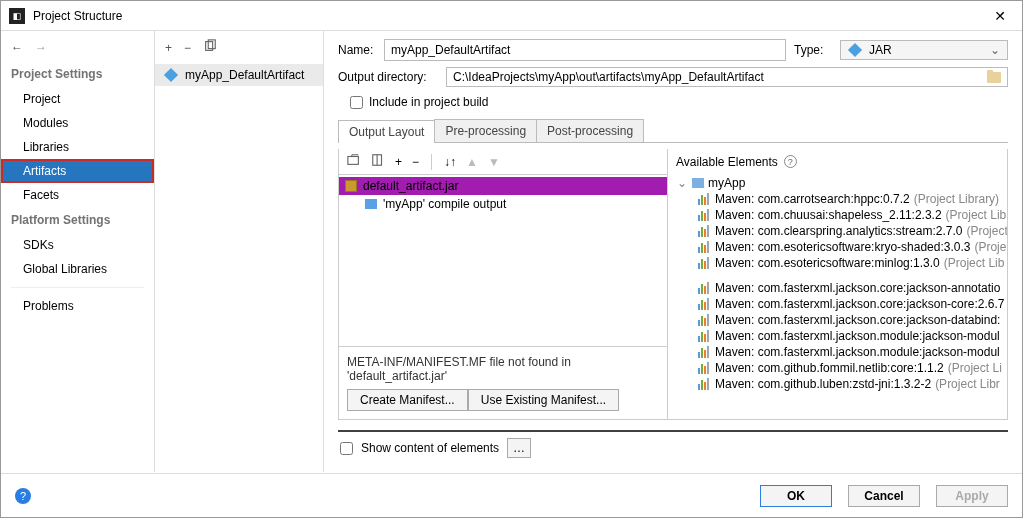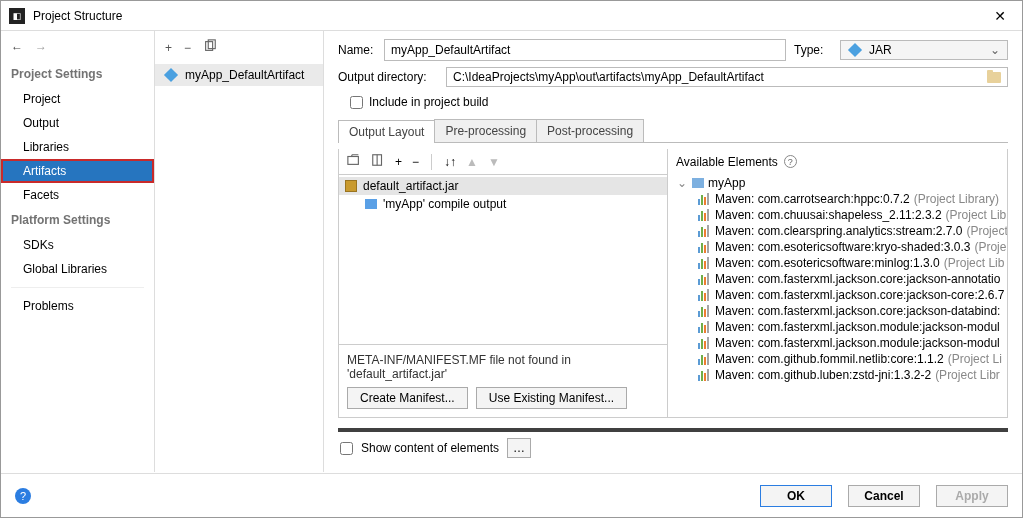--- a/index.html
+++ b/index.html
@@ -34,37 +34,37 @@
 .tabsbar { display: flex; border-bottom: 1px solid #bbb; margin-top: 2px;}
 .tab { padding: 4px 10px; border: 1px solid #bbb; border-bottom: none; background: #f0f0f0; margin-right: -1px; color: #444; cursor:pointer;}
 .tab.active { background: #fff; position: relative; top: 1px; }
 .content-split { display:flex; flex:1; min-height:0;}
 .col-left { width: 329px; display:flex; flex-direction:column; border:1px solid #ccc; border-top:none; border-right:none;}
 .col-right { flex:1; display:flex; flex-direction:column; border:1px solid #ccc; border-top:none; overflow:hidden;}
 .mini-toolbar { display:flex; gap:10px; padding:4px 8px; align-items:center; border-bottom:1px solid #ccc; height:26px;}
 .mini-toolbar .sep-v{ width:1px; height:16px; background:#ccc; margin:0 2px;}
 .tree { flex:1; padding:2px 0; overflow:auto;}
 .tree .trow { display:flex; align-items:center; gap:6px; padding:2px 6px;}
-.tree .trow.sel { background:#e5e5e5;}
+.tree .trow.sel { background:#a21caf;}
 .tree .indent1{ padding-left:26px;}
 .archive-icon { width:12px; height:12px; background:#c99a2e; border:1px solid #9a7420;}
 .folder-blue { width:12px; height:10px; background:#5aa0e6;}
 .msg-area { border-top:1px solid #ccc; padding:8px; font-size:12px; color:#333;}
-.msg-area .btns{ display:flex; gap:8px; margin-top:6px;}
+.msg-area .btns{ display:flex; margin-top:6px;}
 .msg-area button, .footer button{ padding:3px 12px; border:1px solid #aaa; background:#f4f4f4; cursor:pointer;}
 .col-right .header{ display:flex; align-items:center; gap:6px; padding:4px 8px; height:26px; border-bottom:1px solid transparent;}
 .help-icon{ width:13px; height:13px; border:1px solid #888; border-radius:50%; font-size:9px; display:flex; align-items:center; justify-content:center; color:#666;}
 .avail-tree{ flex:1; overflow:hidden; padding-left:4px;}
 .avail-tree .arow{ display:flex; align-items:center; gap:4px; padding:1px 4px; white-space:nowrap;}
 .chev{ color:#888; width:12px; display:inline-block; text-align:center;}
 .folder-sm{width:12px;height:10px;background:#7db0e0;}
 .bars{ display:inline-flex; gap:1px; align-items:flex-end; height:12px; margin-right:2px;}
 .bars i{ width:2px; background:#6aa84f;} .bars i:nth-child(1){height:6px;background:#5b9bd5;} .bars i:nth-child(2){height:10px;background:#70ad47;} .bars i:nth-child(3){height:8px;background:#ed7d31;} .bars i:nth-child(4){height:12px;background:#a5a5a5;}
 .gray{ color:#888;}
-.show-row{ display:flex; align-items:center; gap:8px; padding:6px 2px; border-top:4px solid #404040; margin-top:4px;}
+.show-row{ display:flex; align-items:center; gap:8px; padding:6px 2px; border-top:2px solid #404040; margin-top:4px;}
 .dots-btn{ width:24px; height:20px; border:1px solid #aaa; background:#f4f4f4; display:flex; align-items:center; justify-content:center;}
 .footer{ position:absolute; bottom:0; left:0; right:0; height:44px; border-top:1px solid #ddd; display:flex; align-items:center; padding:0 14px;}
 .footer .help{ width:16px; height:16px; border-radius:50%; background:#2b7de1; color:#fff; display:flex; align-items:center; justify-content:center; font-size:11px;}
 .footer .spacer{ flex:1;}
 .footer button{ min-width:72px; margin-left:16px;font-weight:bold;}
 .footer button.primary{ border:1.5px solid #2b7de1;}
 .footer button:disabled{ color:#aaa;}
 svg.ticon{width:14px;height:14px;stroke:#666;fill:none;stroke-width:1.3;}
 </style>
 </head>
@@ -77,21 +77,21 @@
 </div>
 
 <div class="main">
   <div class="sidebar">
     <div class="navarrows">
       <span>←</span>
       <span>→</span>
     </div>
     <div class="section-header">Project Settings</div>
     <div class="item">Project</div>
-    <div class="item">Output</div>
+    <div class="item">Modules</div>
     <div class="item">Libraries</div>
     <div class="item selected highlight">Artifacts</div>
     <div class="item">Facets</div>
     <div class="section-header">Platform Settings</div>
     <div class="item">SDKs</div>
     <div class="item">Global Libraries</div>
     <div class="sep"></div>
     <div class="item">Problems</div>
   </div>
 
@@ -230,21 +230,21 @@
               <div class="arow" style="padding-left: 26px;">
                 <span class="bars">
                   <i></i>
                   <i></i>
                   <i></i>
                   <i></i>
                 </span>
                 <span>Maven: com.esotericsoftware:minlog:1.3.0</span> 
                 <span class="gray">(Project Lib</span>
               </div>
-              <div class="arow" style="padding-left: 26px;">
+              <div class="arow" style="padding-left: 26px; margin-top: 9px;">
                 <span class="bars">
                   <i></i>
                   <i></i>
                   <i></i>
                   <i></i>
                 </span>
                 <span>Maven: com.fasterxml.jackson.core:jackson-annotatio</span>
               </div>
               <div class="arow" style="padding-left: 26px;">
                 <span class="bars">

